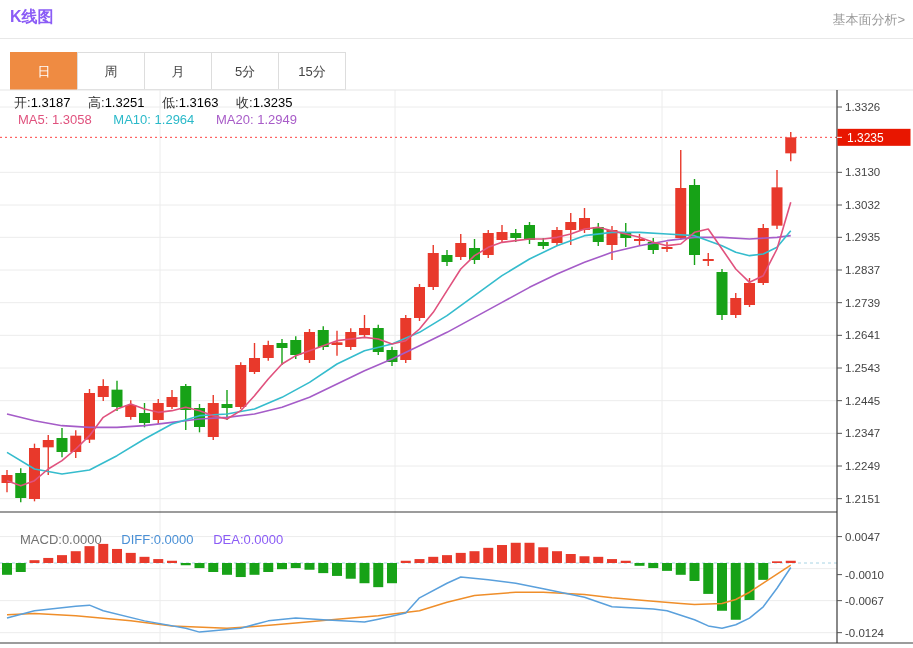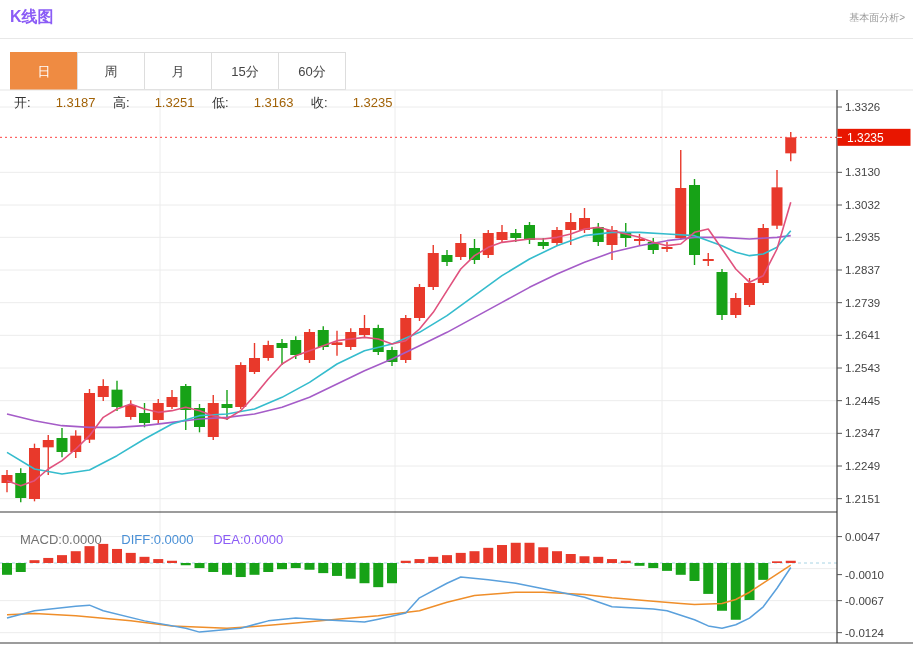--- a/index.html
+++ b/index.html
@@ -1,30 +1,30 @@
 <!DOCTYPE html>
 <html><head>
 <meta charset="utf-8">
 <style>
   html,body{margin:0;padding:0;background:#fff;}
   .page{position:relative;width:913px;height:648px;background:#fff;overflow:hidden;
         font-family:"Liberation Sans","DejaVu Sans",sans-serif;}
   .title{position:absolute;left:10px;top:7px;font-size:16px;font-weight:bold;color:#8b5cf6;}
-  .fund-link{position:absolute;right:8px;top:11px;font-size:10px;color:#9a9a9a;cursor:pointer;text-decoration:none;}
+  .fund-link{position:absolute;right:8px;top:11px;font-size:13px;color:#9a9a9a;cursor:pointer;text-decoration:none;}
   .divider{position:absolute;left:0;top:38px;width:913px;height:0;border-top:1px solid #e8e8e8;}
   .tabs{position:absolute;left:10px;top:52px;display:flex;}
   .tab{width:68px;height:38px;line-height:38px;text-align:center;font-size:13px;color:#444;
        background:#fff;border:1px solid #ddd;margin-left:-1px;cursor:pointer;box-sizing:border-box;}
   .tab:first-child{margin-left:0;}
   .tab.active{background:#ef8b42;border-color:#ef8b42;color:#fff;}
   .svg-wrap{position:absolute;left:0;top:0;width:875px;height:648px;}
   .overlay{position:absolute;font-size:13px;white-space:nowrap;z-index:3;}
   .ohlc-row{left:14px;top:94px;}
   .ohlc-row .lbl{color:#333;}
-  .ohlc-row .val{color:#a16207;margin-right:14px;margin-left:25px;}
+  .ohlc-row .val{color:#000000;margin-right:14px;}
   .ma-row{left:18px;top:112px;}
   .ma5{color:#e0527e;margin-right:18px;}
   .ma10{color:#2ab9c9;margin-right:18px;}
   .ma20{color:#a85cc8;}
   .macd-row{left:20px;top:532px;}
   .macd-m{color:#737373;margin-right:16px;}
   .macd-diff{color:#4a90d6;margin-right:16px;}
   .macd-dea{color:#8b5cf6;}
 </style>
 </head>
@@ -33,22 +33,22 @@
 <div class="page">
 
   <div class="title">K线图</div>
   <a class="fund-link">基本面分析&gt;</a>
   <div class="divider"></div>
 
   <div class="tabs">
     <div class="tab active">日</div>
     <div class="tab">周</div>
     <div class="tab">月</div>
+    <div class="tab">5分</div>
     <div class="tab">15分</div>
-    <div class="tab">60分</div>
   </div>
 
   <div class="svg-wrap">
     <svg id="chart-svg" width="913" height="648" xmlns="http://www.w3.org/2000/svg">
         <line x1="0" y1="107" x2="837" y2="107" stroke="#ececec" stroke-width="1"></line>
         <line x1="0" y1="172.33333333333354" x2="837" y2="172.33333333333354" stroke="#ececec" stroke-width="1"></line>
         <line x1="0" y1="205.0000000000003" x2="837" y2="205.0000000000003" stroke="#ececec" stroke-width="1"></line>
         <line x1="0" y1="237.33333333333306" x2="837" y2="237.33333333333306" stroke="#ececec" stroke-width="1"></line>
         <line x1="0" y1="269.99999999999983" x2="837" y2="269.99999999999983" stroke="#ececec" stroke-width="1"></line>
         <line x1="0" y1="302.66666666666663" x2="837" y2="302.66666666666663" stroke="#ececec" stroke-width="1"></line>
@@ -288,20 +288,25 @@
       </svg>
   </div>
 
   <div class="overlay ohlc-row">
     <span class="lbl">开:</span><span class="val">1.3187</span>
     <span class="lbl">高:</span><span class="val">1.3251</span>
     <span class="lbl">低:</span><span class="val">1.3163</span>
     <span class="lbl">收:</span><span class="val">1.3235</span>
   </div>
 
+  <div class="overlay ma-row">
+    <span class="ma5"><span>MA5:</span> <span>1.3058</span></span>
+    <span class="ma10"><span>MA10:</span> <span>1.2964</span></span>
+    <span class="ma20"><span>MA20:</span> <span>1.2949</span></span>
+  </div>
 
   <div class="overlay macd-row">
     <span class="macd-m"><span>MACD:</span><span>0.0000</span></span>
     <span class="macd-diff"><span>DIFF:</span><span>0.0000</span></span>
     <span class="macd-dea"><span>DEA:</span><span>0.0000</span></span>
   </div>
 
 </div>
 
 </body></html>

